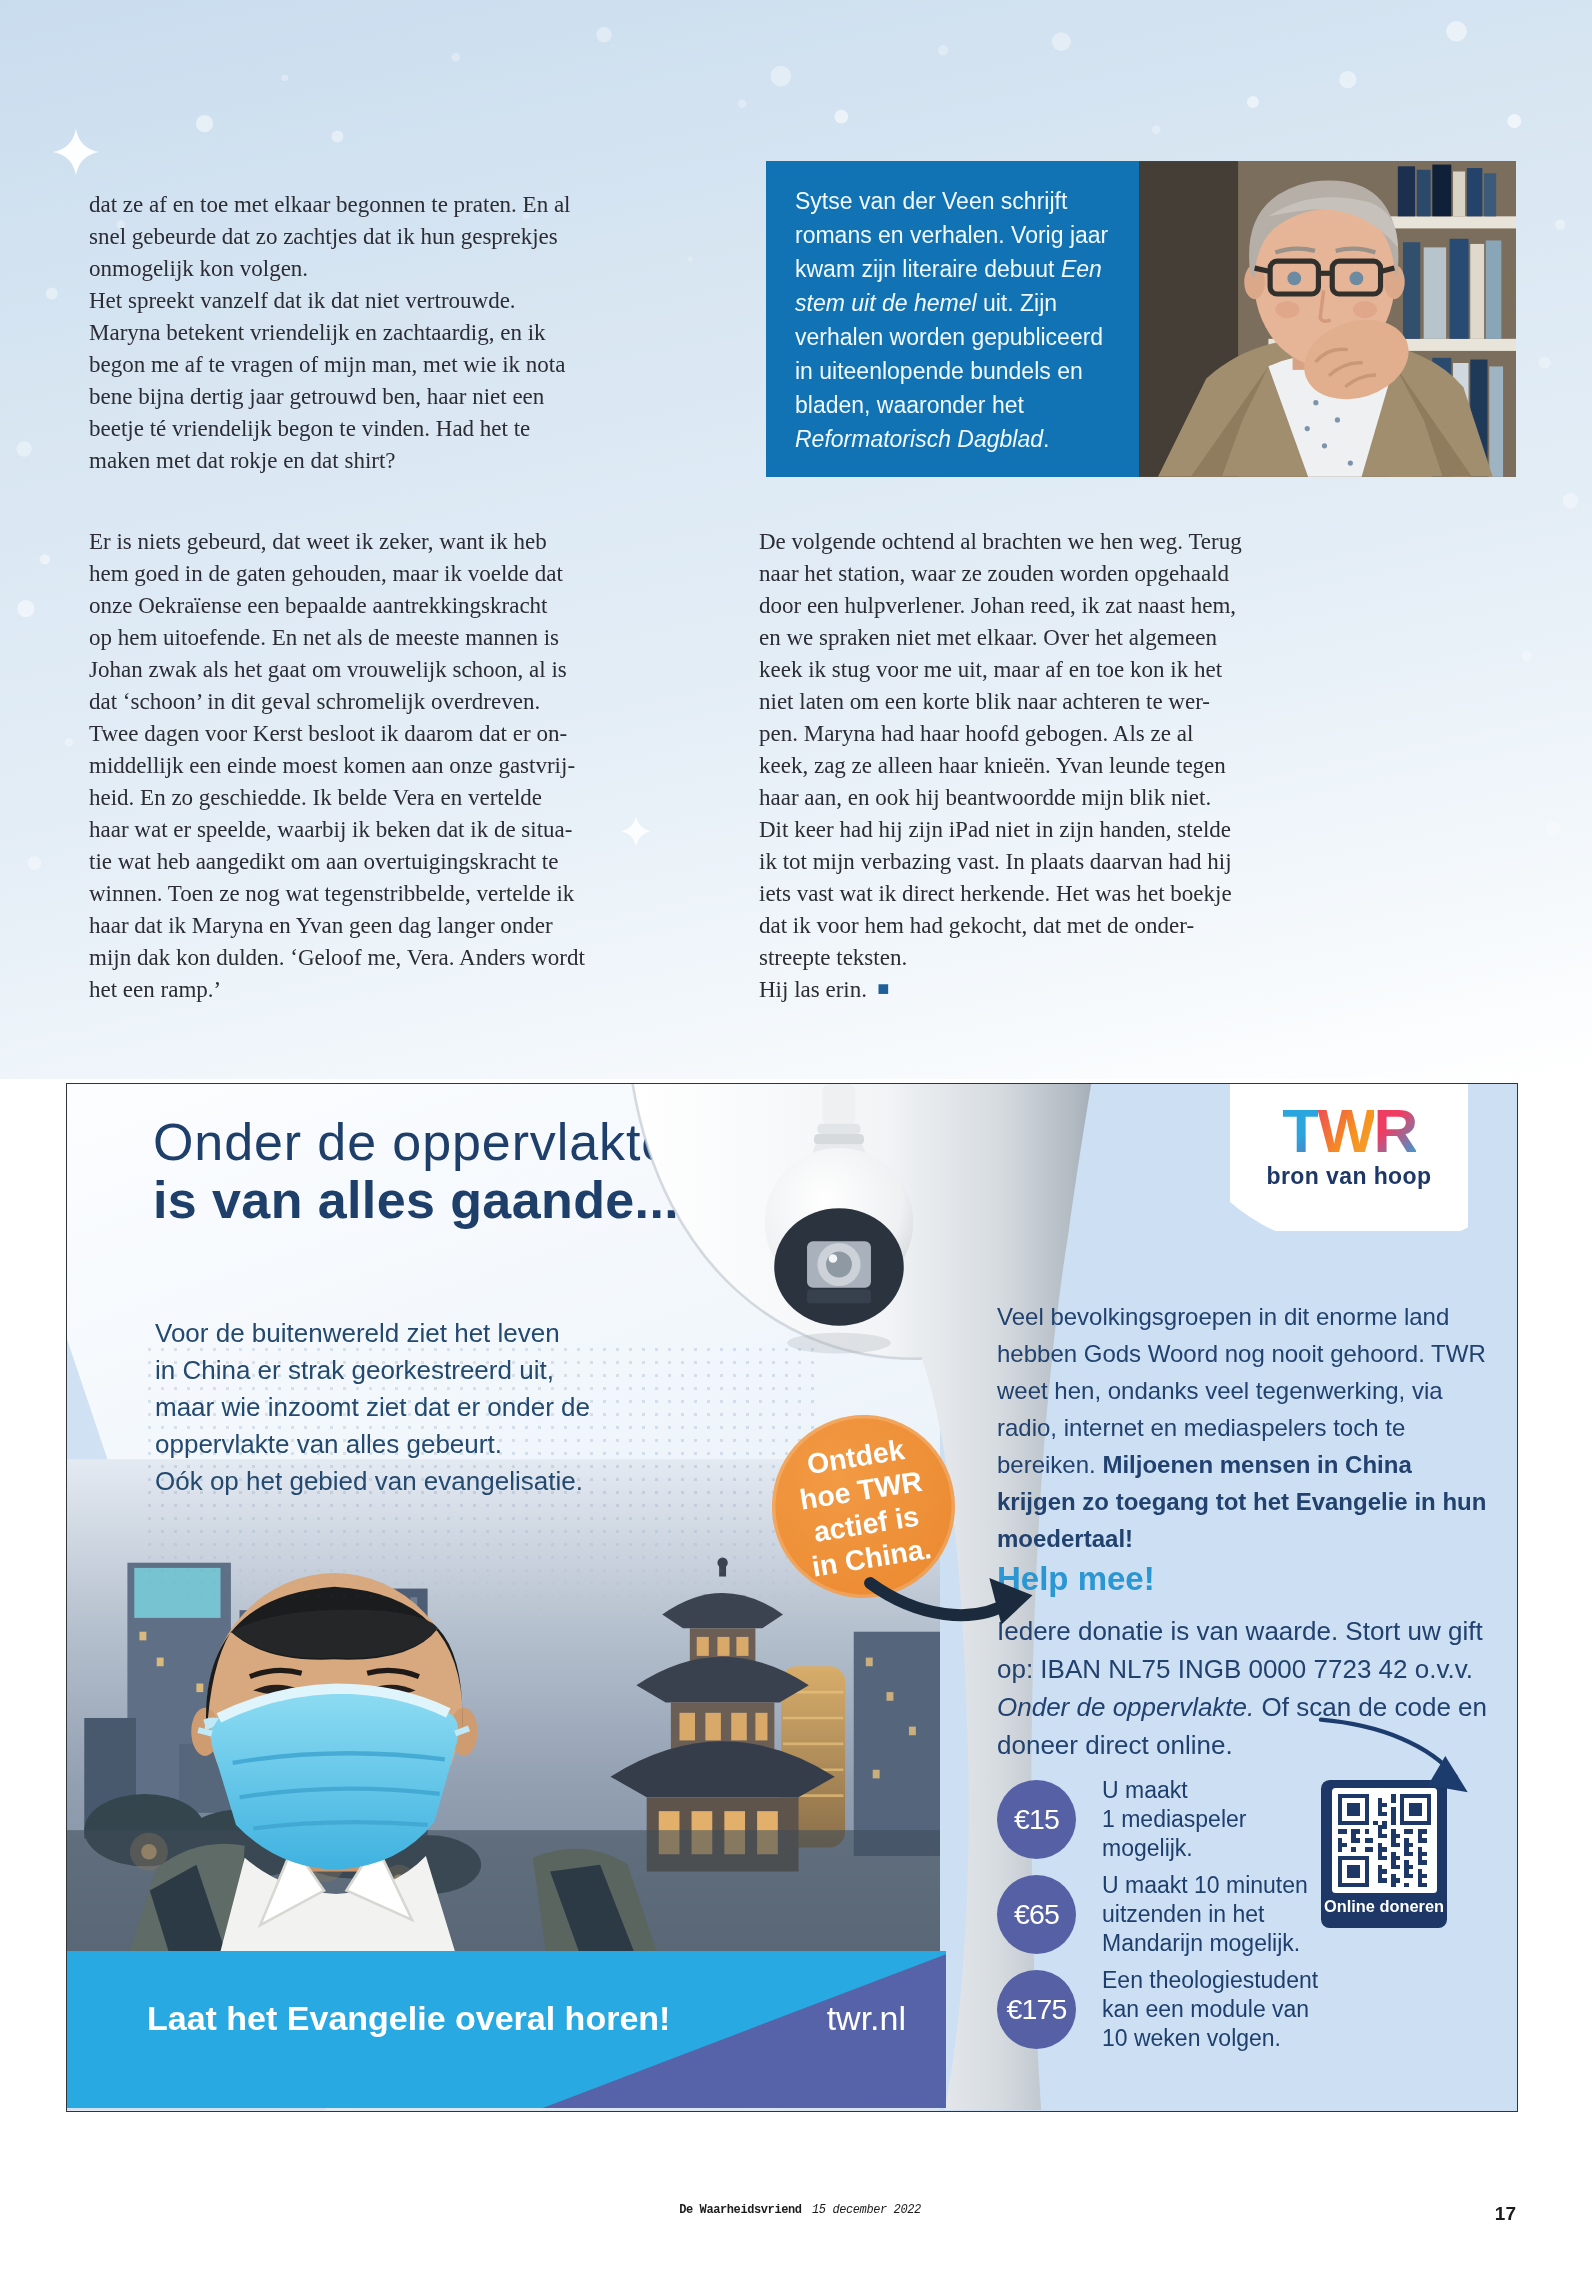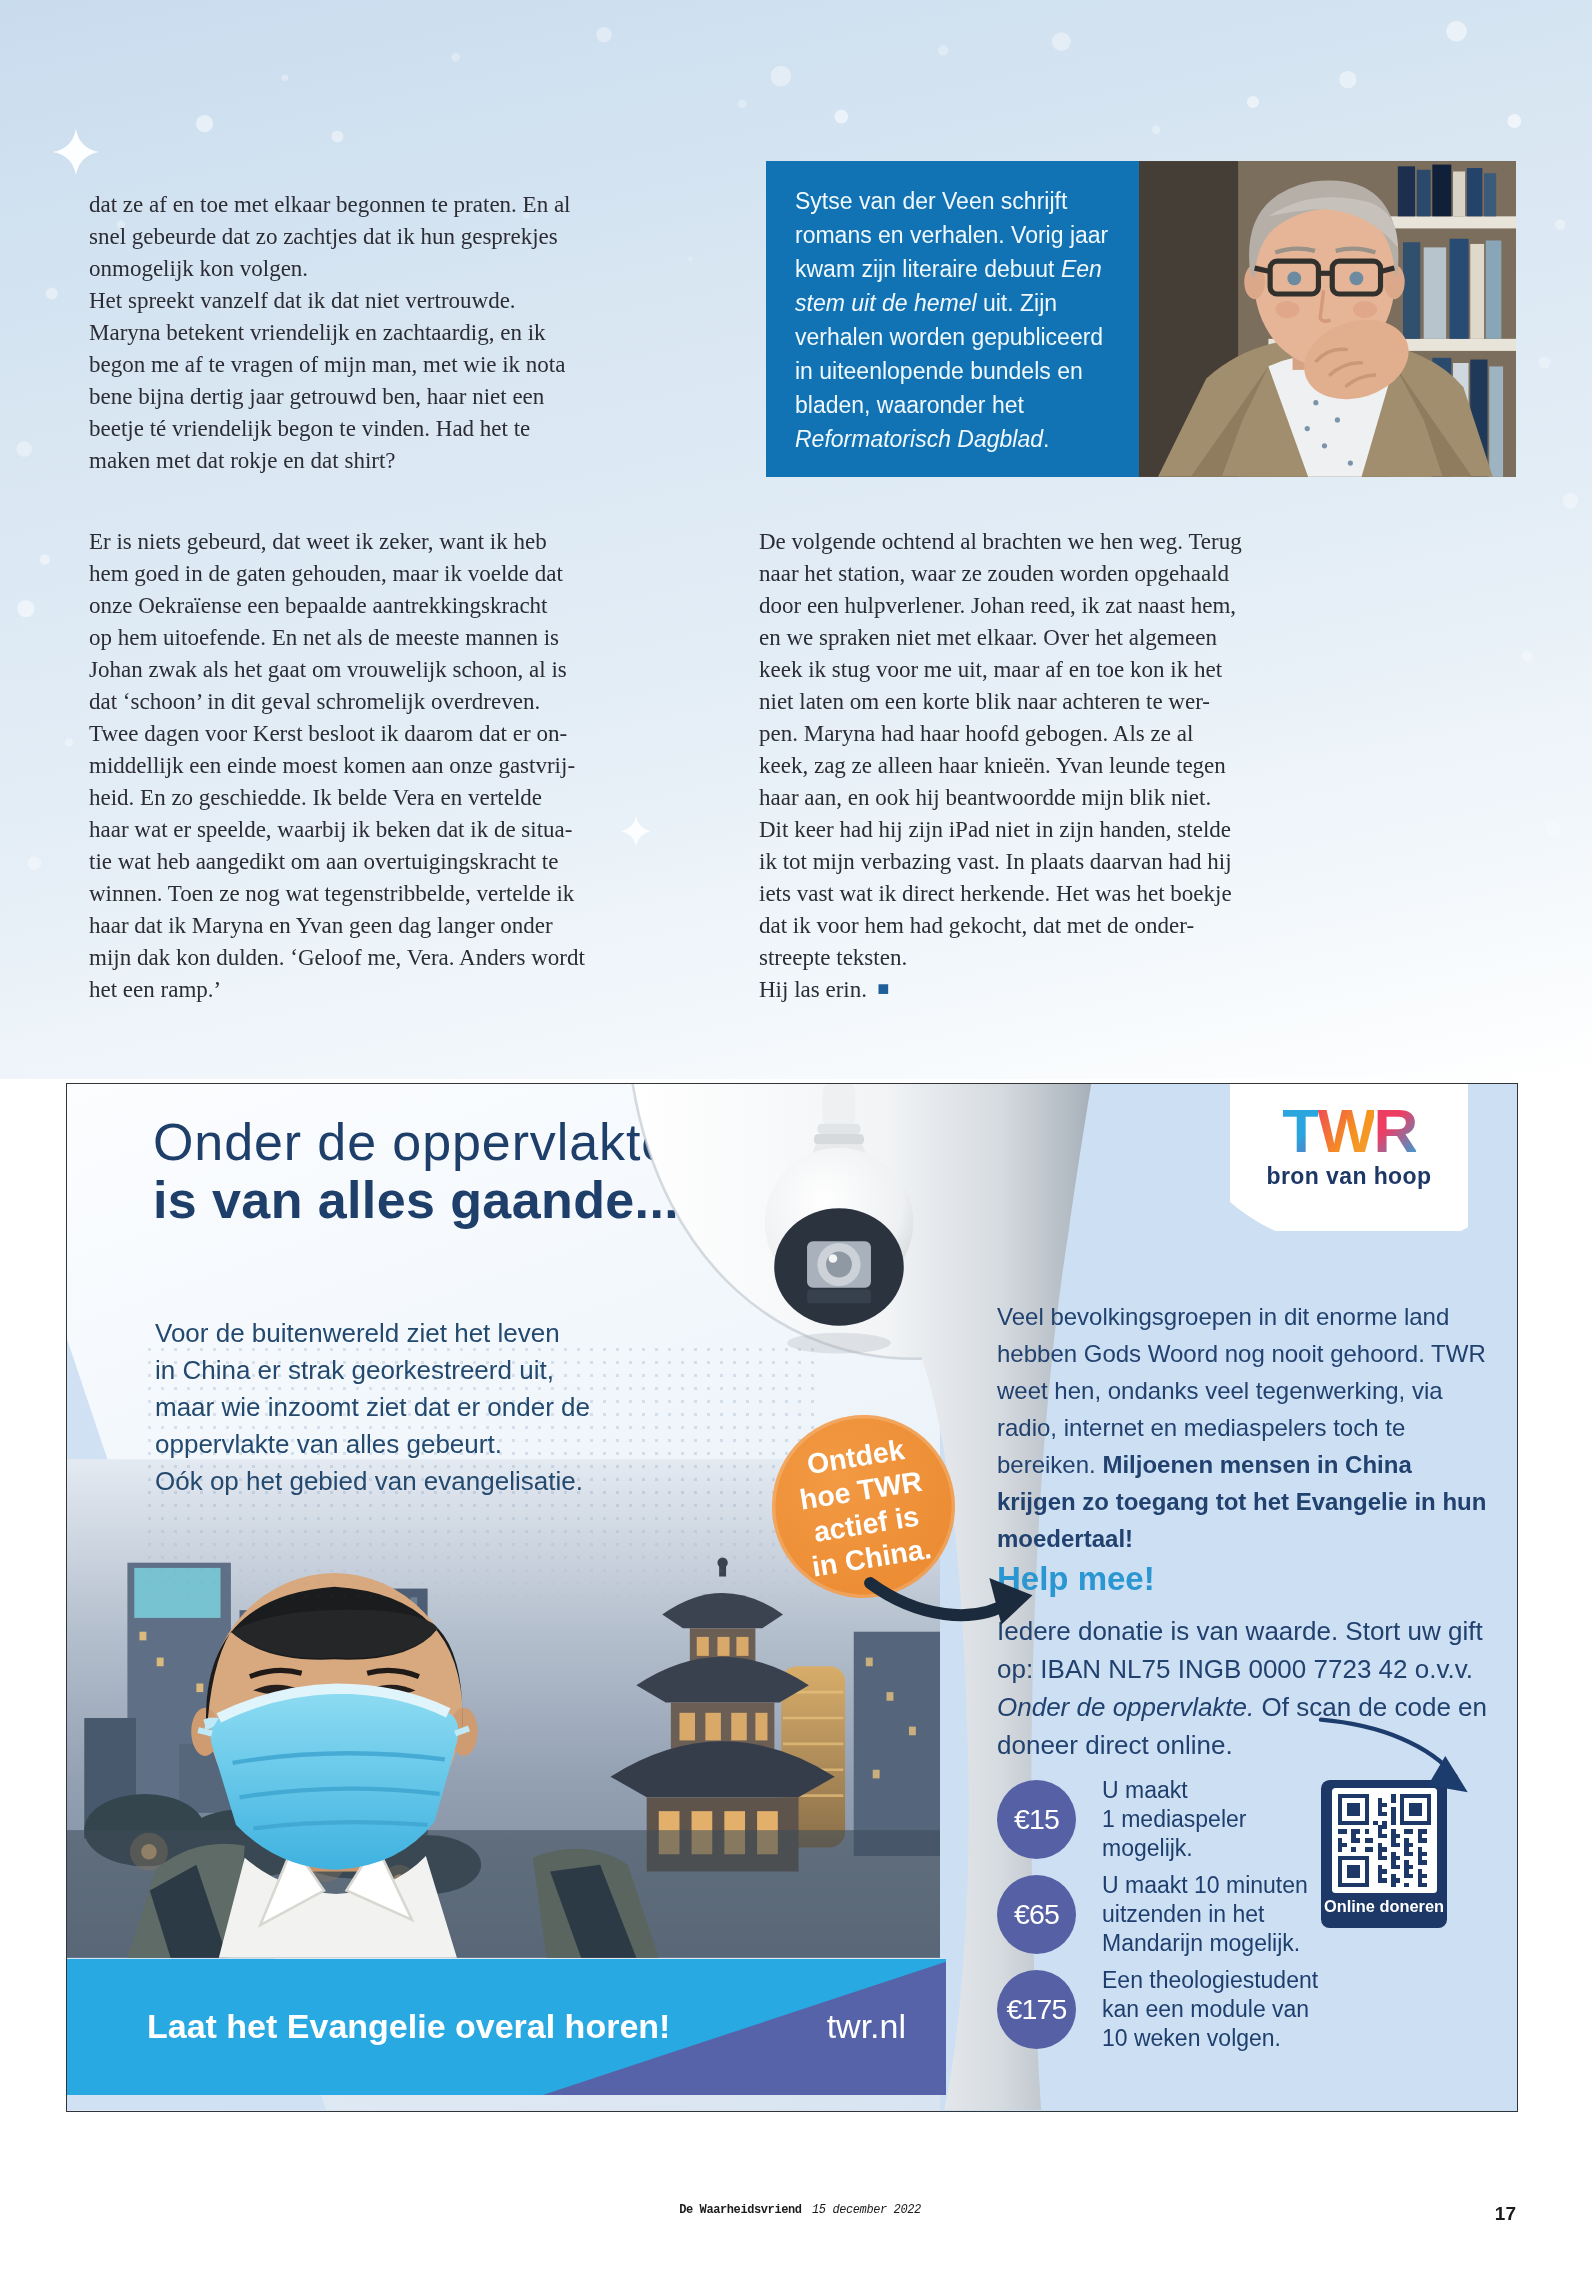--- a/index.html
+++ b/index.html
@@ -73,21 +73,21 @@
       display:flex;align-items:center;justify-content:center;color:#fff;font-size:28.5px;font-weight:400;letter-spacing:-0.9px;}
   .don-text{color:#1e3f6e;font-size:23px;line-height:29px;white-space:pre-line;}
   
   .qr-box{position:absolute;left:1254px;top:696px;width:126px;height:148px;background:#1d3866;
       border-radius:8.6px;z-index:4;display:flex;flex-direction:column;align-items:center;}
   .qr-white{margin-top:7.8px;width:105px;height:105px;background:#ffffff;border-radius:3.5px;
       display:flex;align-items:center;justify-content:center;}
   .qr-white svg{width:93px;height:93px;}
   .qr-label{margin-top:4.3px;color:#ffffff;font-size:16.4px;font-weight:700;}
   
-  .banner{position:absolute;left:0;bottom:16px;width:879px;height:136px;background:#29a9e1;z-index:6;}
+  .banner{position:absolute;left:0;bottom:3px;width:879px;height:157px;background:#29a9e1;z-index:6;}
   .banner-tri{position:absolute;left:431px;top:0;right:0;bottom:0;background:#5763a8;
       clip-path:polygon(10% 100%,100% 2%,100% 100%);}
   .banner-text{position:absolute;left:80px;top:48px;color:#ffffff;font-size:34px;font-weight:700;}
   .banner-site{position:absolute;right:40px;top:48px;color:#ffffff;font-size:34px;font-weight:400;}
   
   .footer{position:absolute;left:4px;top:2203px;width:100%;text-align:center;color:#1b1b1b;font-size:12px;font-family:Liberation Mono, monospace;}
   .footer .mag{font-weight:700;letter-spacing:-0.4px;}
   .footer .date{font-style:italic;margin-left:10.4px;letter-spacing:-0.4px;}
   .pageno{position:absolute;right:76px;top:2203px;color:#1b1b1b;font-size:19px;font-weight:700;}
 </style>

